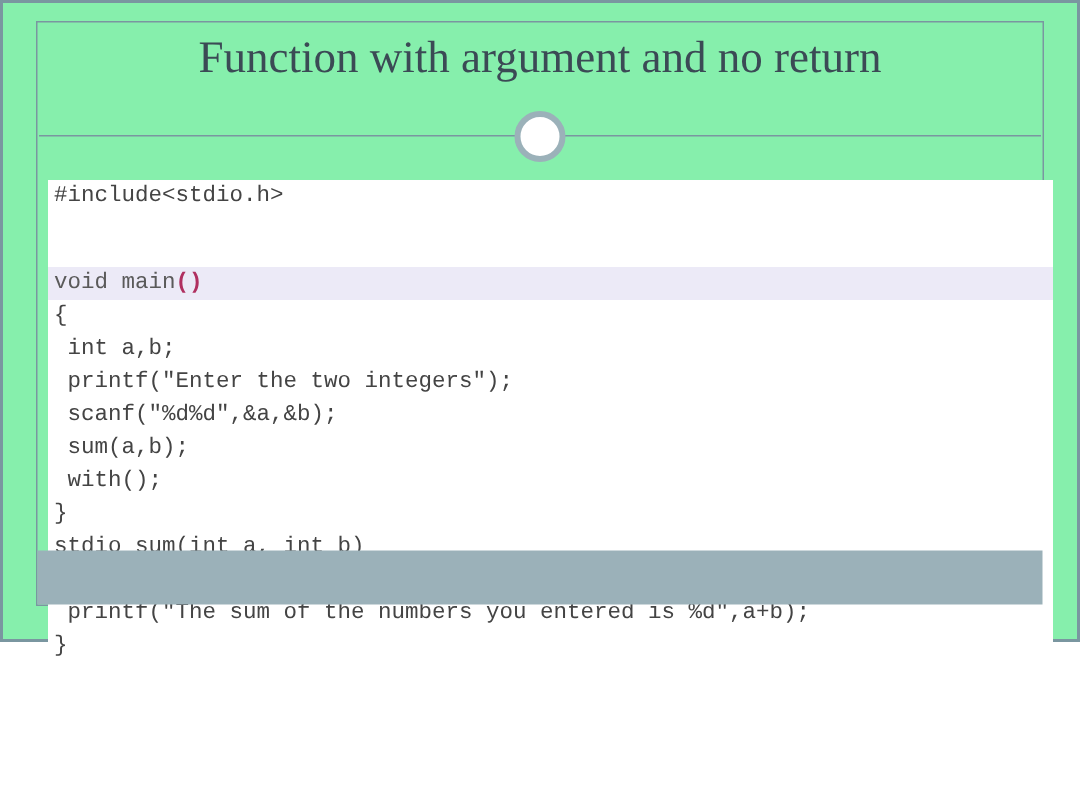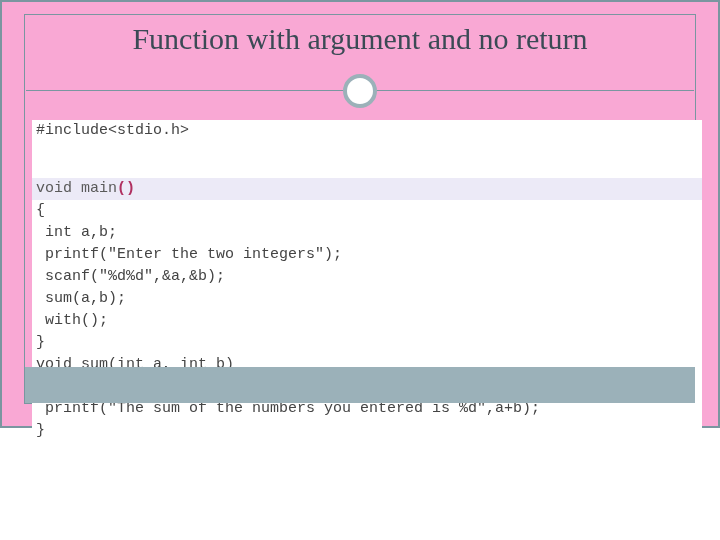--- a/index.html
+++ b/index.html
@@ -9,21 +9,21 @@
     background: #fff;
     font-family: Georgia, 'Times New Roman', serif;
     position: relative;
     overflow: hidden;
   }
   .slide {
     width: 720px;
     height: 428px;
     position: relative;
     border: 2px solid #7a96a0;
-    background: #f9a8d4;
+    background: #86efac;
   }
   .inner-frame {
     position: absolute;
     top: 12px;
     left: 22px;
     right: 22px;
     bottom: 22px;
     border: 1px solid #7a96a0;
   }
   .title {
@@ -102,20 +102,20 @@
   <div class="code-block">
     <div class="code-line">#include&lt;stdio.h&gt;</div>
     <div class="code-line hl"><span class="kw-void">void main</span><span class="paren-hl">()</span></div>
     <div class="code-line">{</div>
     <div class="code-line"> int a,b;</div>
     <div class="code-line"> printf("Enter the two integers");</div>
     <div class="code-line"> scanf("%d%d",&amp;a,&amp;b);</div>
     <div class="code-line"> sum(a,b);</div>
     <div class="code-line"> with();</div>
     <div class="code-line">}</div>
-    <div class="code-line">void sum(int a, int b)</div>
+    <div class="code-line">stdio sum(int a, int b)</div>
     <div class="code-line">{</div>
     <div class="code-line"> printf("The sum of the numbers you entered is %d",a+b);</div>
     <div class="code-line">}</div>
   </div>
 
   <div class="footer-band"></div>
 </div>
 
 </body></html>

